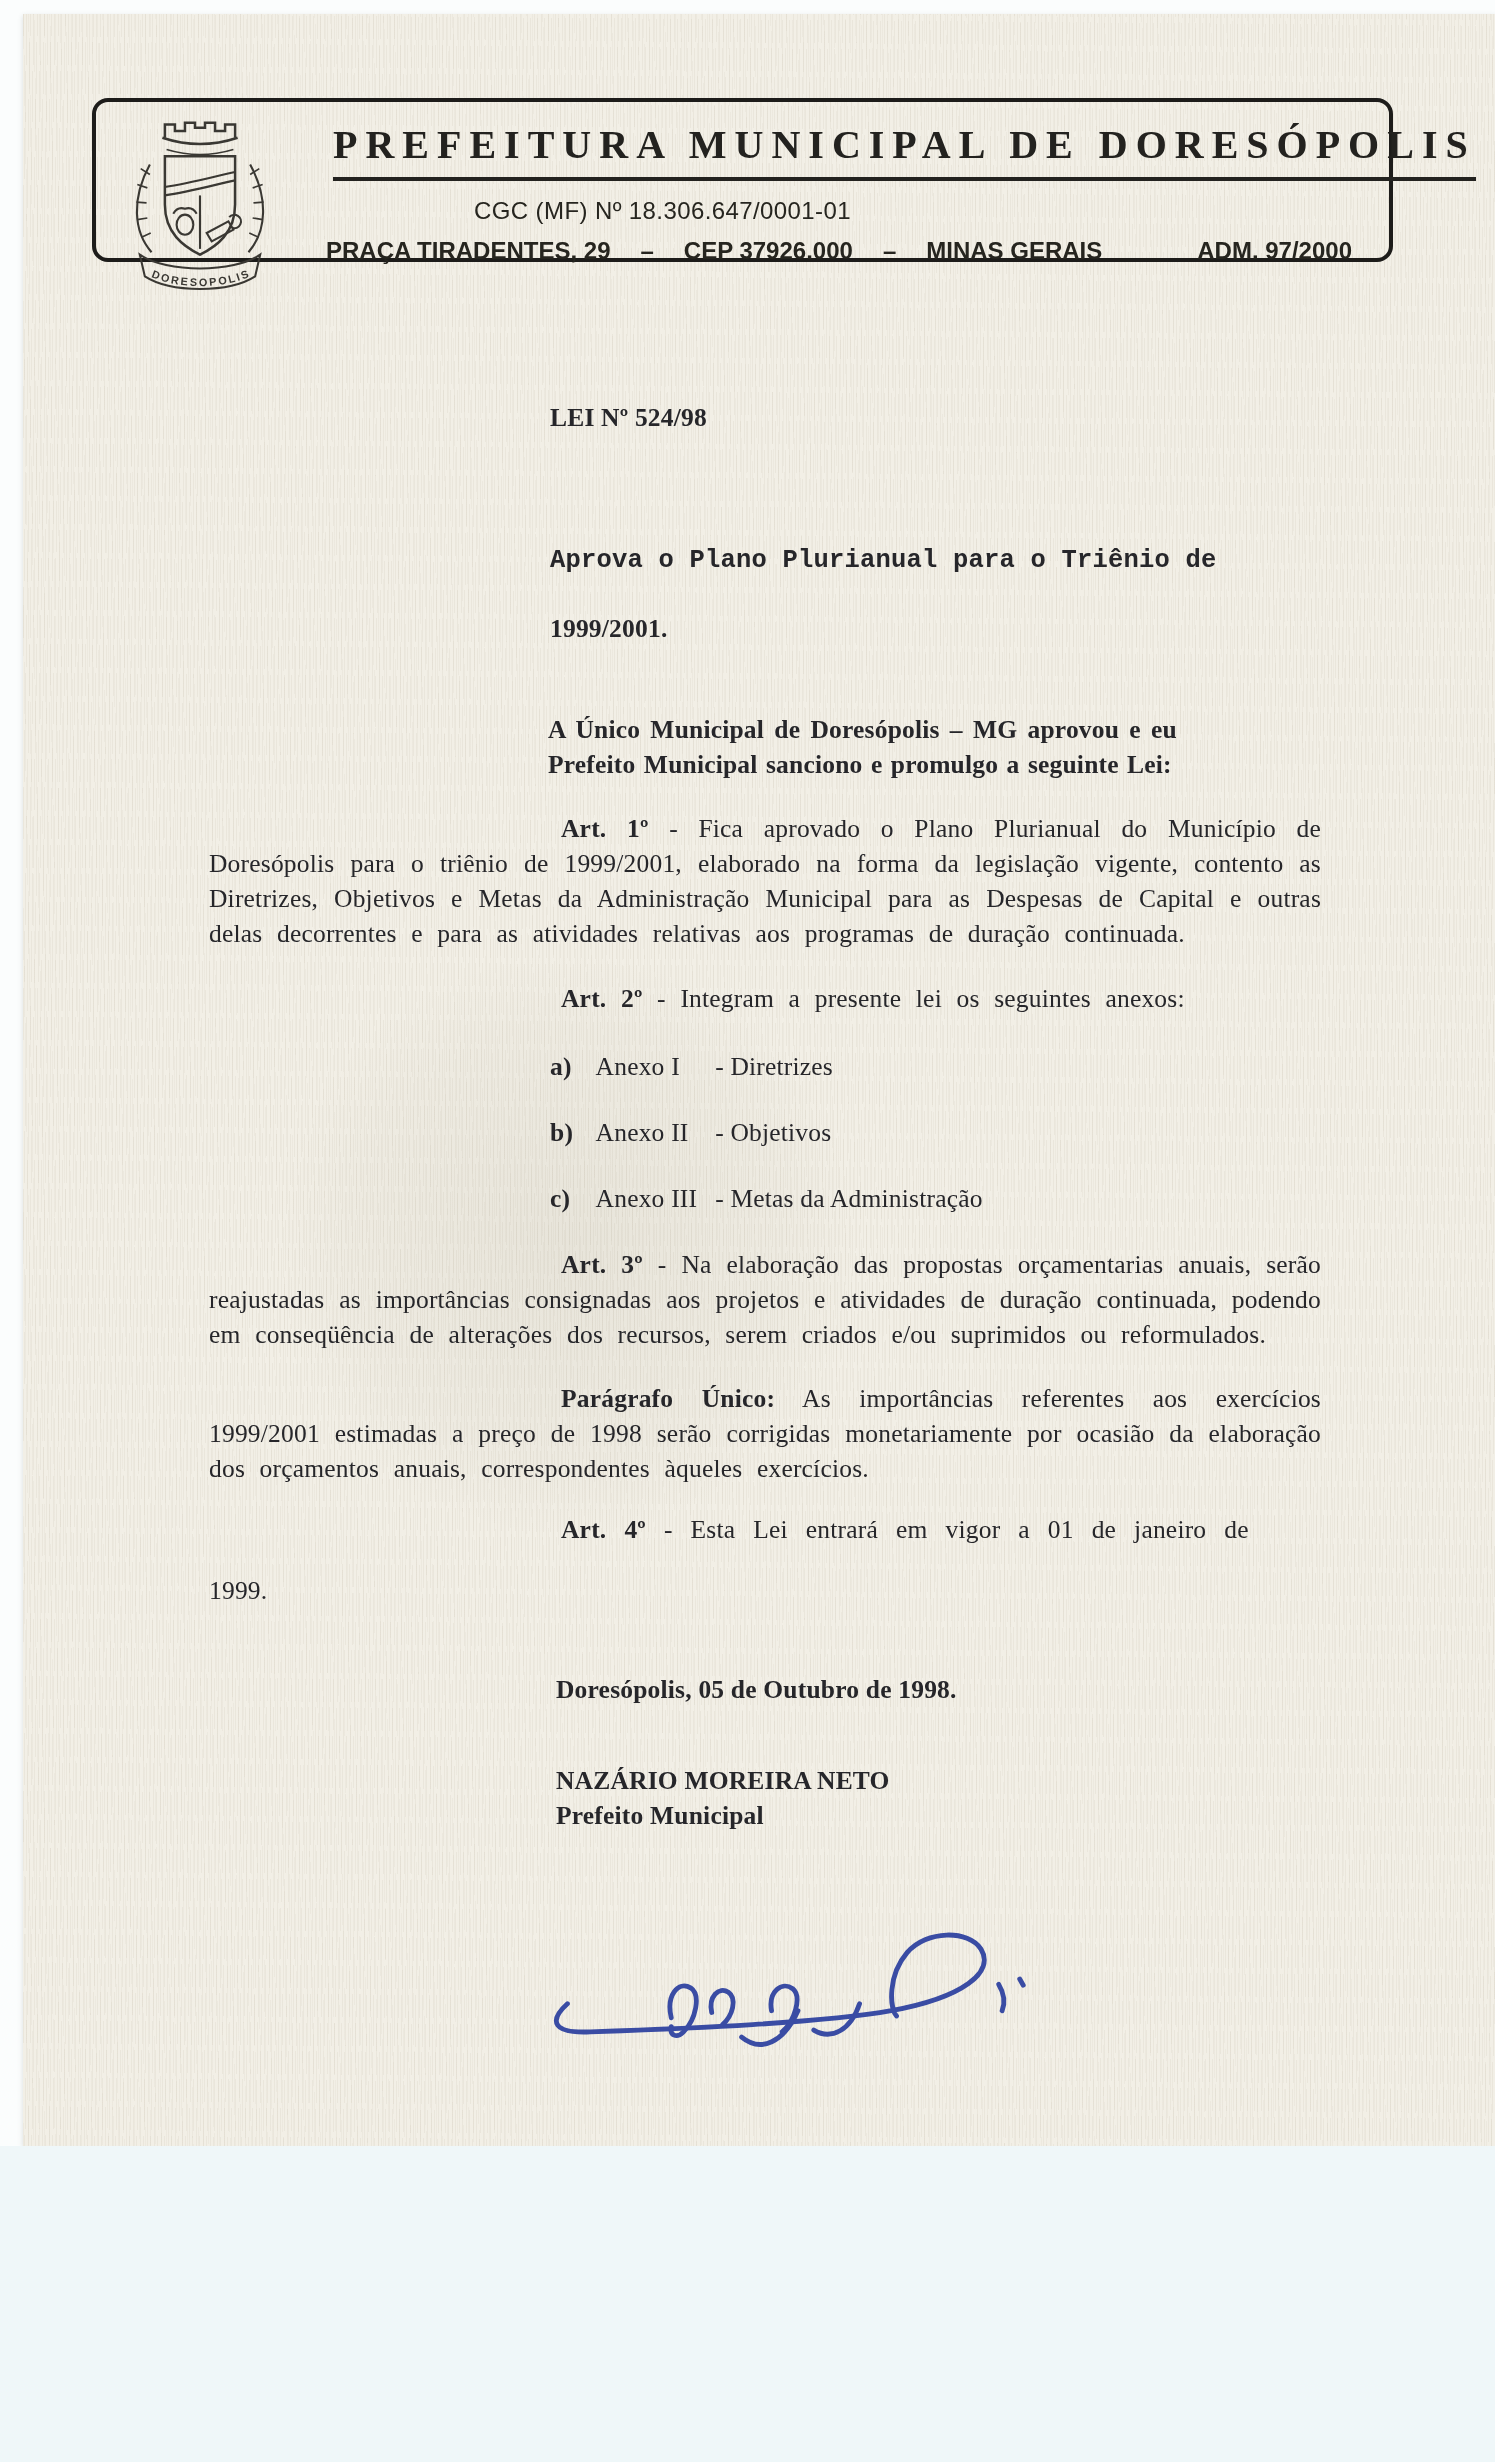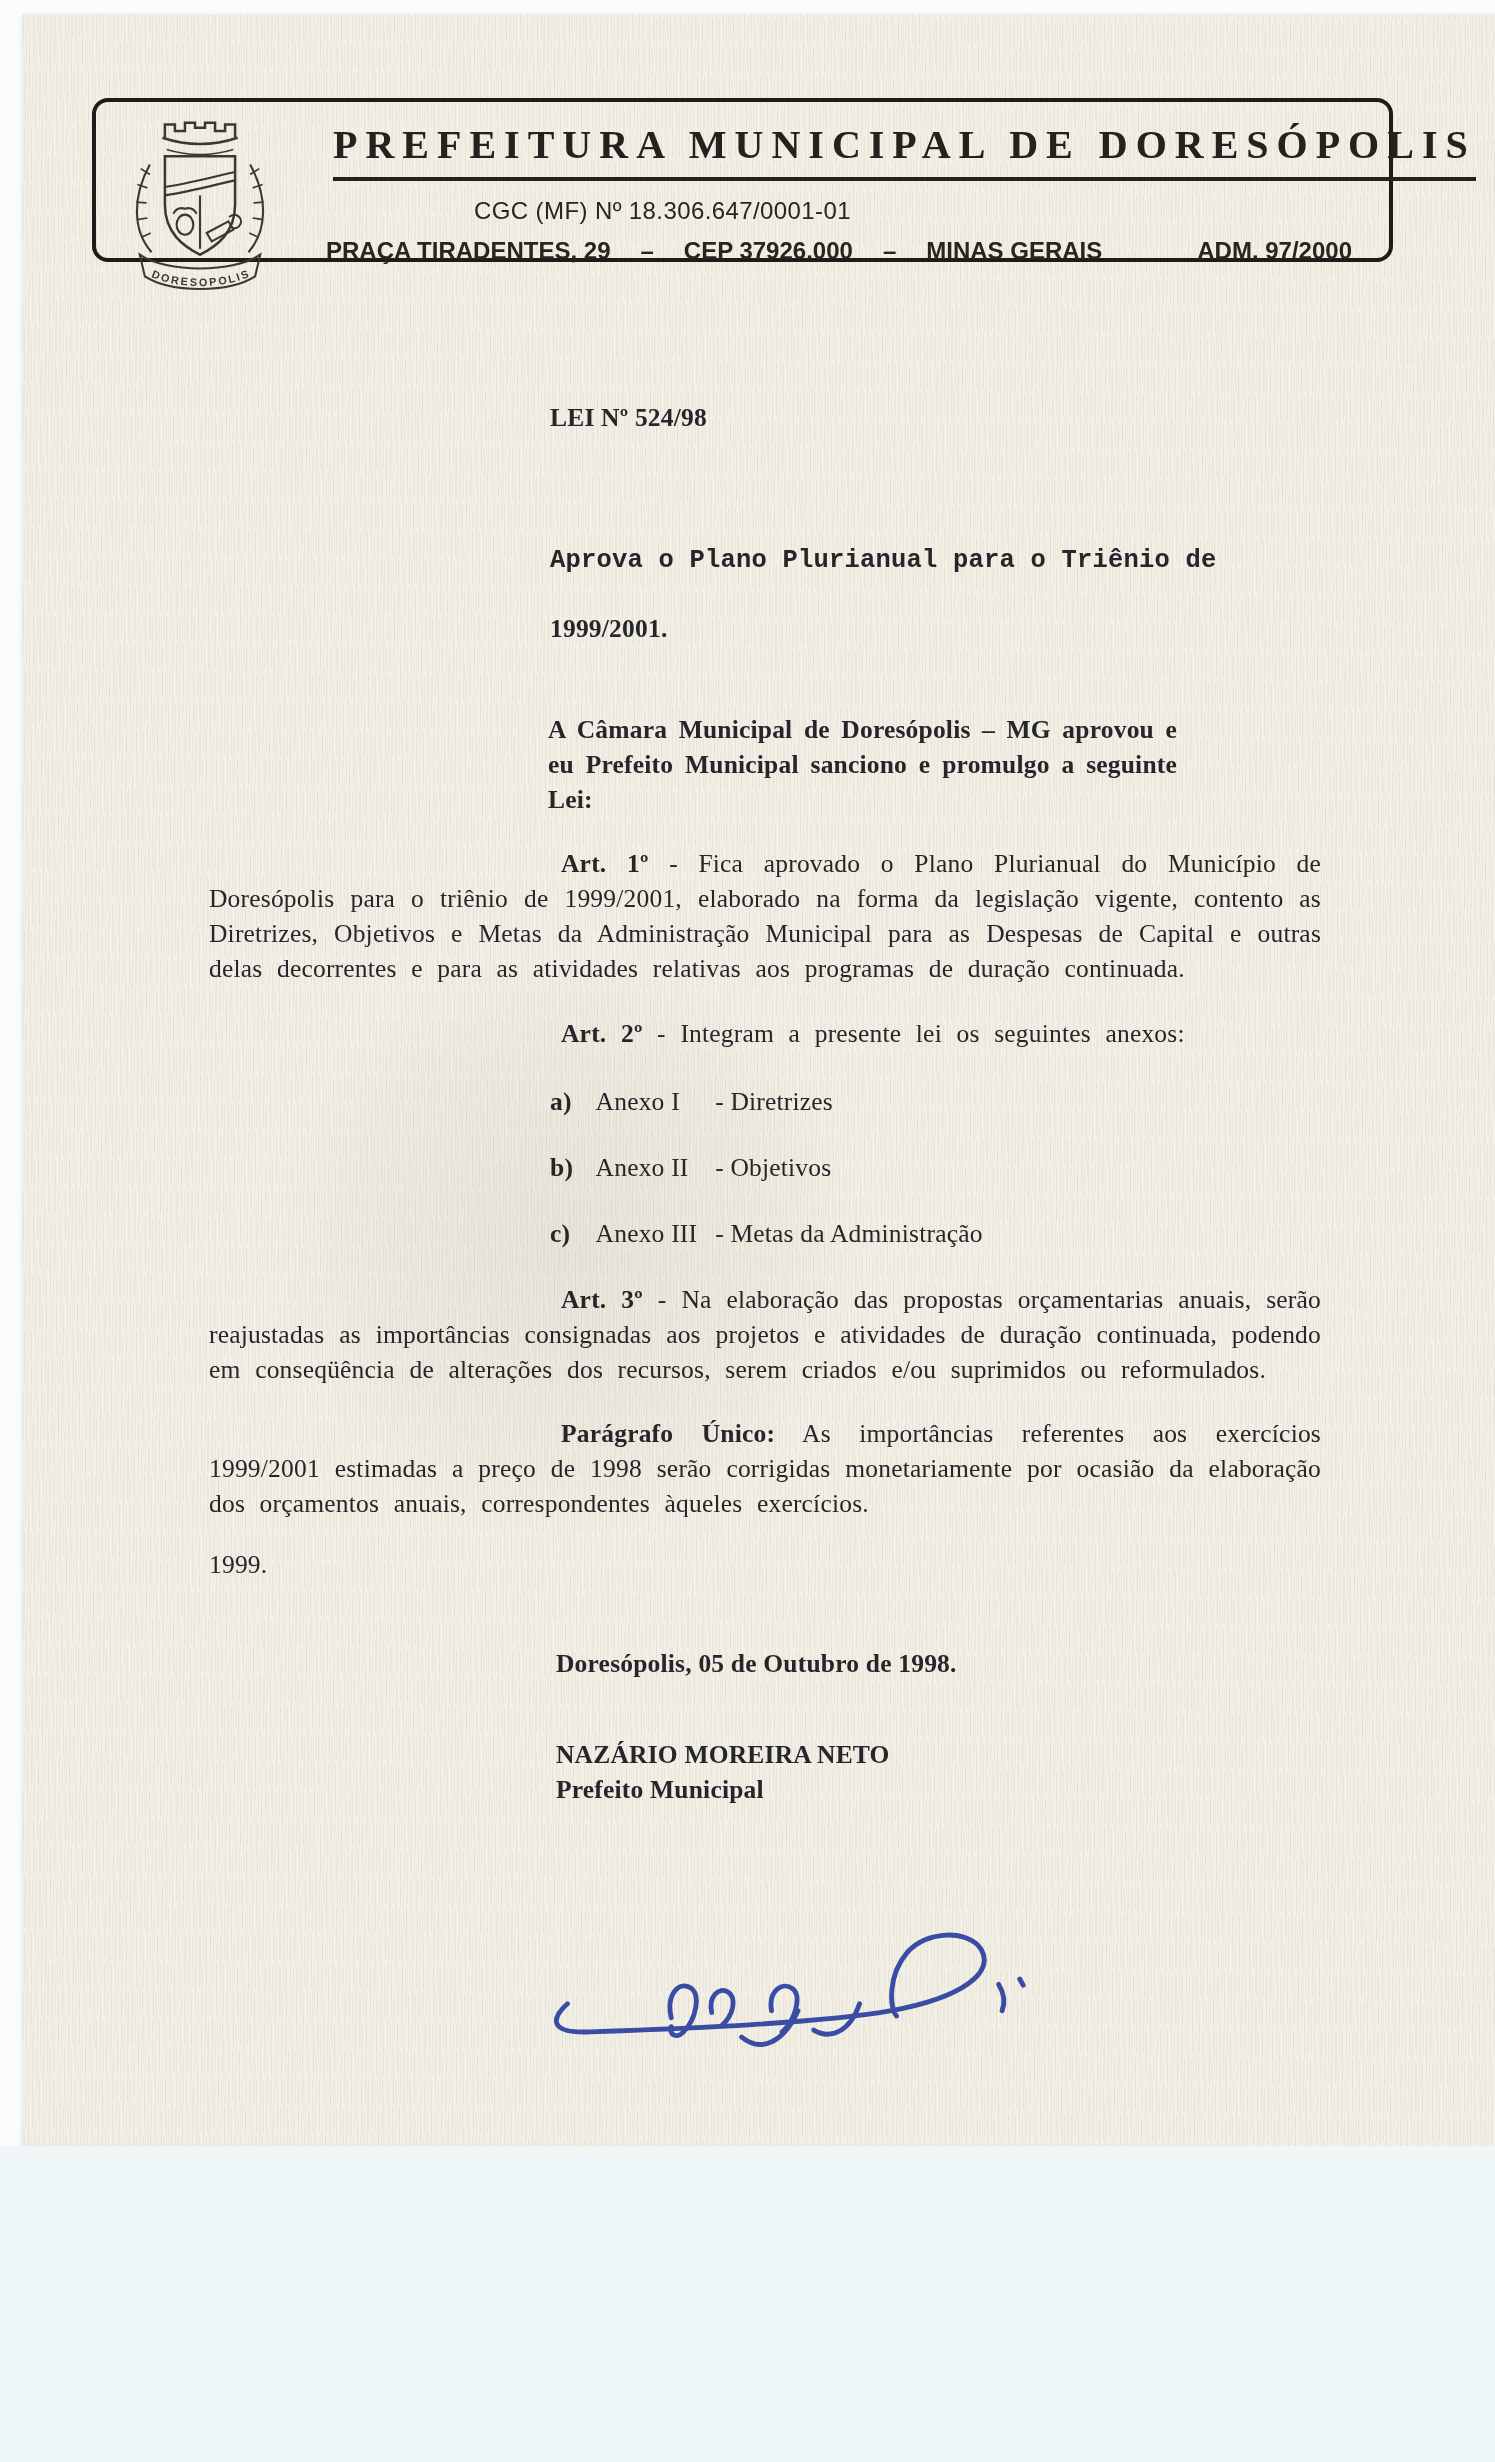--- a/index.html
+++ b/index.html
@@ -125,21 +125,21 @@
     </div>
   </div>
 
   <div class="doc">
 
     <div class="law">LEI Nº 524/98</div>
 
     <div class="ementa1">Aprova o Plano Plurianual para o Triênio de</div>
     <div class="ementa2">1999/2001.</div>
 
-    <div class="preamble">A Câmara Municipal de Doresópolis – MG aprovou e eu Prefeito Municipal sanciono e promulgo a seguinte Lei:</div>
+    <div class="preamble">A Único Municipal de Doresópolis – MG aprovou e eu Prefeito Municipal sanciono e promulgo a seguinte Lei:</div>
 
     <p class="para art1"><span class="b">Art. 1º</span><span> - Fica aprovado o Plano Plurianual do Município de Doresópolis para o triênio de 1999/2001, elaborado na forma da legislação vigente, contento as Diretrizes, Objetivos e Metas da Administração Municipal para as Despesas de Capital e outras delas decorrentes e para as atividades relativas aos programas de duração continuada.</span></p>
 
     <p class="para art2"><span class="b">Art. 2º</span><span> - Integram a presente lei os seguintes anexos:</span></p>
 
     <div class="annex ax1">
       <span class="ax-letter">a)</span>
       <span class="ax-name">Anexo I</span>
       <span>- Diretrizes</span>
     </div>
@@ -152,20 +152,21 @@
       <span class="ax-letter">c)</span>
       <span class="ax-name">Anexo III</span>
       <span>- Metas da Administração</span>
     </div>
 
 
     <p class="para art3"><span class="b">Art. 3º</span><span> - Na elaboração das propostas orçamentarias anuais, serão reajustadas as importâncias consignadas aos projetos e atividades de duração continuada, podendo em conseqüência de alterações dos recursos, serem criados e/ou suprimidos ou reformulados.</span></p>
 
     <p class="para pu2"><span class="b">Parágrafo Único:</span><span> As importâncias referentes aos exercícios 1999/2001 estimadas a preço de 1998 serão corrigidas monetariamente por ocasião da elaboração dos orçamentos anuais, correspondentes àqueles exercícios.</span></p>
 
+    <p class="para art4"><span class="b">Art. 4º</span><span> - Esta Lei entrará em vigor a 01 de janeiro de</span></p>
     <div class="art4wrap">1999.</div>
 
     <div class="dateline">Doresópolis, 05 de Outubro de 1998.</div>
 
     <div class="signer-name">NAZÁRIO MOREIRA NETO</div>
     <div class="signer-title">Prefeito Municipal</div>
   </div>
 
   <svg class="signature" viewBox="0 0 575 185">
     <g fill="none" stroke="#2b3f9f" stroke-width="5.5" stroke-linecap="round" opacity="0.92">

